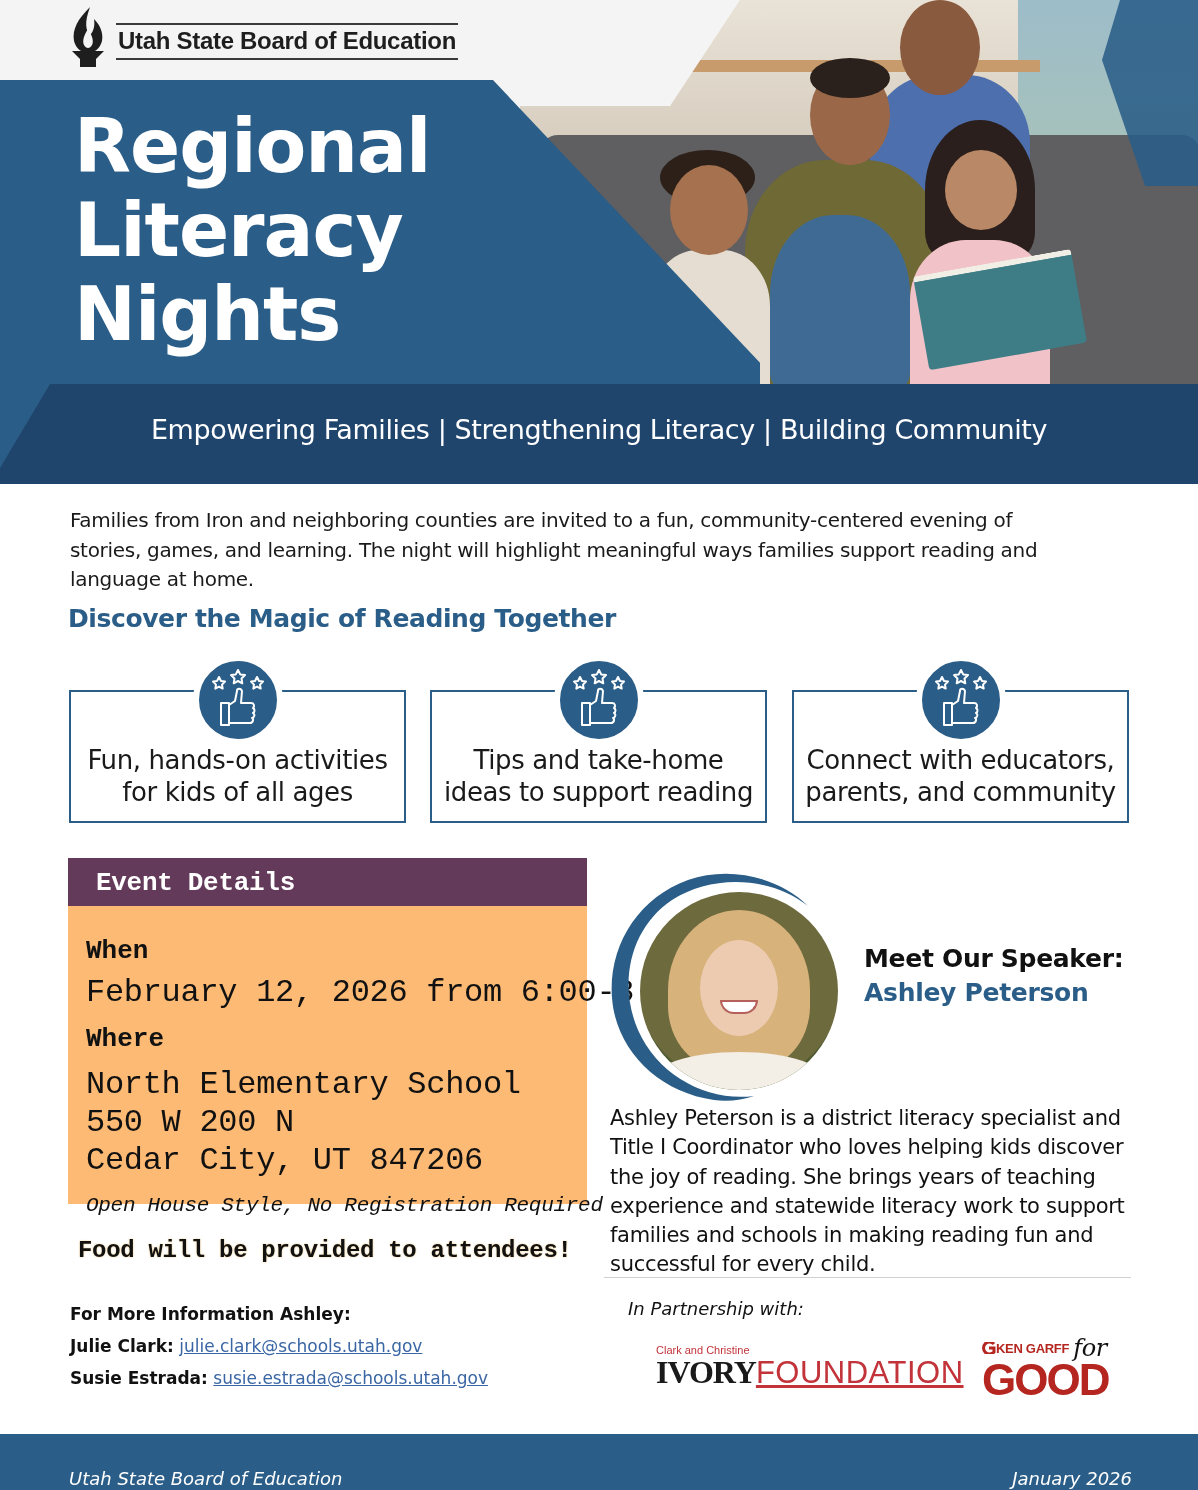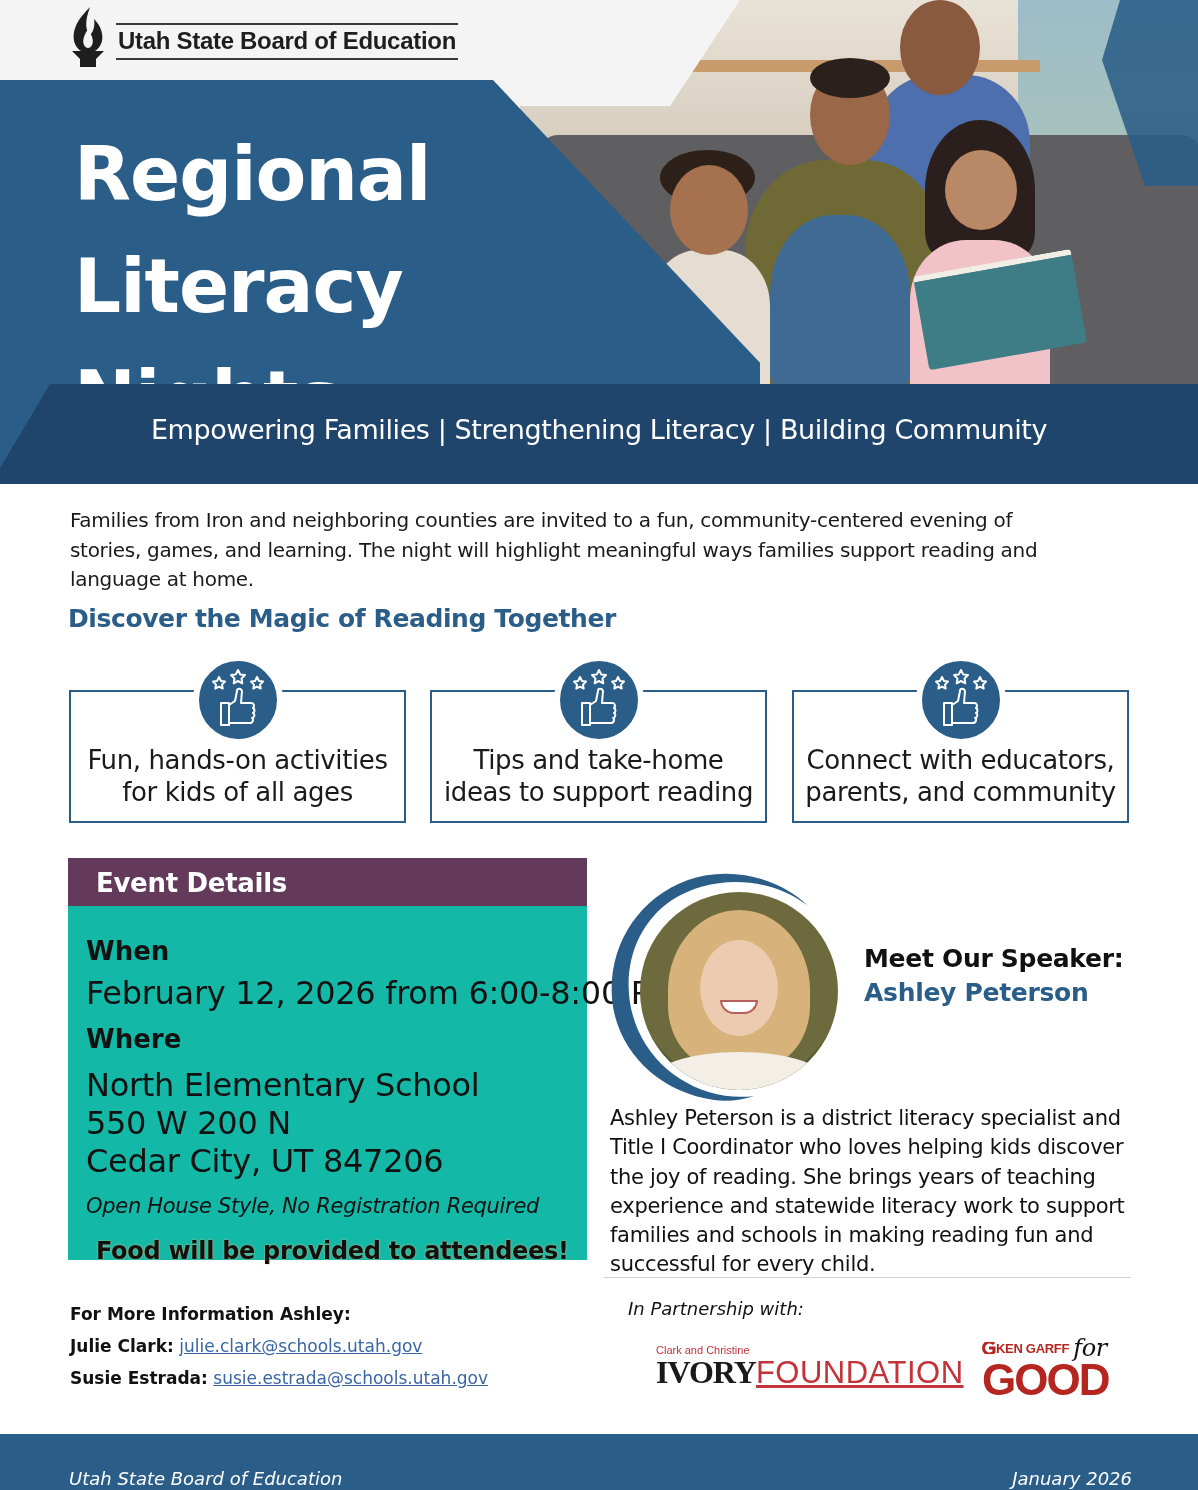--- a/index.html
+++ b/index.html
@@ -34,42 +34,42 @@
       clip-path: polygon(40px 0, 118px 0, 118px 186px, 65px 186px, 22px 60px); }
     .hero-white-shard { position: absolute; left: 520px; top: 0; width: 220px; height: 106px; background: #f4f4f4;
       clip-path: polygon(0 0, 220px 0, 150px 106px, 0 106px); }
 
     .logo { position: absolute; left: 70px; top: 4px; height: 66px; display: flex; align-items: center; }
     .logo-flame { width: 36px; height: 64px; }
     .logo-text-wrap { margin-left: 10px; border-top: 2px solid #3a3a3a; border-bottom: 2px solid #3a3a3a; padding: 2px 2px 3px; margin-top: 8px; }
     .logo-text { font-family: "Liberation Sans", sans-serif; font-weight: bold; font-size: 24px; color: #1e1e1e; letter-spacing: -0.3px; white-space: nowrap; }
 
     .hero-title { position: absolute; left: 74px; top: 104px; color: #ffffff; font-weight: bold; font-size: 74px; line-height: 84px; letter-spacing: -1px; }
-    .hero-title div { white-space: nowrap; margin-top: 28px; }
+    .hero-title div { white-space: nowrap; }
 
     .band { position: absolute; left: 0; top: 384px; width: 1198px; height: 100px; background: #20456d;
       clip-path: polygon(50px 0, 1198px 0, 1198px 100px, 0 100px, 0 84px); }
     .band-shadow { position: absolute; left: 0; top: 384px; width: 60px; height: 100px; background: #2a5d87; }
     .band-text { position: absolute; left: 0; top: 414px; width: 1198px; text-align: center; color: #ffffff; font-size: 27px; letter-spacing: -0.4px; }
 
     
     .intro { position: absolute; left: 70px; top: 506px; width: 990px; font-size: 20px; line-height: 29.5px; color: #1a1a1a; letter-spacing: -0.3px; }
     .subhead { position: absolute; left: 68px; top: 604px; font-size: 25px; font-weight: bold; color: #2a5d87; letter-spacing: -0.4px; }
 
     
     .feature { position: absolute; top: 690px; width: 337px; height: 133px; border: 2px solid #2a5d87; background: #fff; }
     .feature .ficon { position: absolute; left: 50%; top: -31px; width: 78px; height: 78px; margin-left: -39px; background: #2a5d87; border-radius: 50%; border: 6px solid #fff; box-sizing: content-box; margin-top: -6px; margin-left: -45px; }
     .feature .ficon svg { width: 78px; height: 78px; display: block; }
     .feature .ftext { position: absolute; left: 0; right: 0; top: 52px; text-align: center; font-size: 26px; line-height: 32px; color: #1a1a1a; letter-spacing: -0.4px; }
     .feature.f1 { left: 69px; }
     .feature.f2 { left: 430px; }
     .feature.f3 { left: 792px; padding-left: 6px; }
 
     
-    .event { position: absolute; left: 68px; top: 858px; width: 519px; height: 402px; background: #14b8a6; }
+    .event { position: absolute; left: 68px; top: 858px; width: 519px; height: 346px; background: #fdba74; font-family: Liberation Mono, monospace; }
     .event-header { height: 48px; background: #643a5a; color: #fff; font-weight: bold; font-size: 26px; padding: 10px 0 0 28px; letter-spacing: -0.3px; }
     .ev-label { position: absolute; left: 18px; font-weight: bold; font-size: 26px; color: #111; }
     .ev-val { position: absolute; left: 18px; font-size: 32px; color: #111; letter-spacing: -0.3px; white-space: nowrap; }
     .ev-note { position: absolute; left: 18px; font-size: 21px; font-style: italic; color: #111; white-space: nowrap; letter-spacing: -0.3px; }
     .ev-food { position: absolute; left: 10px; font-size: 24px; font-weight: bold; color: #111; white-space: nowrap; letter-spacing: -0.3px; text-shadow: 0 0 2px #e8c27a; }
 
     
     .speaker-ring { position: absolute; left: 608px; top: 866px; width: 236px; height: 236px; }
     .speaker-photo { position: absolute; left: 640px; top: 892px; width: 198px; height: 198px; border-radius: 50%; overflow: hidden;
       background: radial-gradient(circle at 50% 45%, #e9c8a8 0 26%, #d9b074 27% 45%, #6d6a3e 46% 70%, #4d5a2e 71%); }
@@ -206,21 +206,21 @@
 
 <div class="event">
   <div class="event-header">Event Details</div>
   <div class="ev-label" style="top:78px;">When</div>
   <div class="ev-val" style="top:116px;">February 12, 2026 from 6:00-8:00 PM</div>
   <div class="ev-label" style="top:166px;">Where</div>
   <div class="ev-val" style="top:208px;">North Elementary School</div>
   <div class="ev-val" style="top:246px;">550 W 200 N</div>
   <div class="ev-val" style="top:284px;">Cedar City, UT 847206</div>
   <div class="ev-note" style="top:336px;">Open House Style, No Registration Required</div>
-  <div class="ev-food" style="top:379px;margin-left:18px;">Food will be provided to attendees!</div>
+  <div class="ev-food" style="top:379px;">Food will be provided to attendees!</div>
 </div>
 
 <svg class="speaker-ring" viewBox="0 0 236 236">
   <path d="M200 40 C170 10 120 0 80 14 C30 32 0 80 4 132 C8 184 50 226 106 234 C120 236 134 234 146 230 C100 236 50 210 30 164 C10 118 22 62 64 34 C104 8 162 10 200 40 Z" fill="#2a5d87"></path>
 </svg>
 <div class="speaker-photo">
   <div class="hair"></div>
   <div class="face"></div>
   <div class="smile"></div>
   <div class="sweater"></div>

